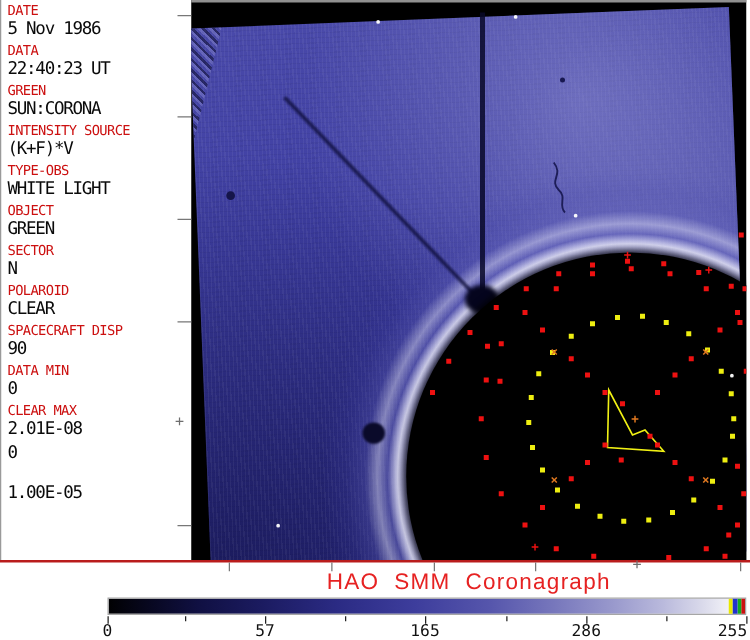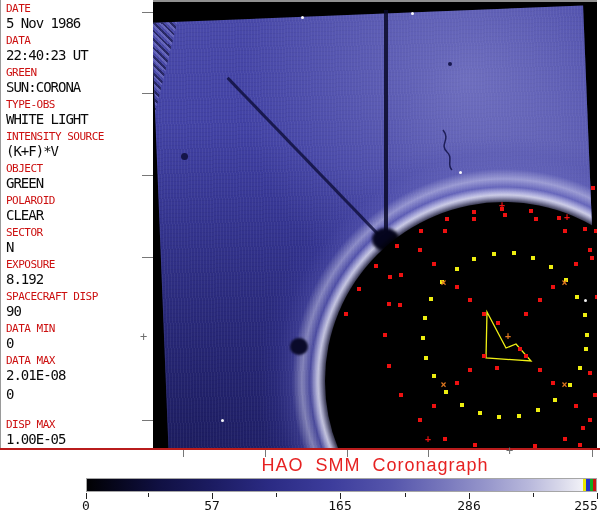--- a/index.html
+++ b/index.html
@@ -74,60 +74,55 @@
         </div>
         <div class="field">
           <div class="flabel">DATA</div>
           <div class="fvalue">22:40:23 UT</div>
         </div>
         <div class="field">
           <div class="flabel">GREEN</div>
           <div class="fvalue">SUN:CORONA</div>
         </div>
         <div class="field">
+          <div class="flabel">INTENSITY SOURCE</div>
+          <div class="fvalue">(K+F)*V</div>
+        </div>
+        <div class="field">
           <div class="flabel">TYPE-OBS</div>
           <div class="fvalue">WHITE LIGHT</div>
         </div>
         <div class="field">
-          <div class="flabel">INTENSITY SOURCE</div>
-          <div class="fvalue">(K+F)*V</div>
-        </div>
-        <div class="field">
           <div class="flabel">OBJECT</div>
           <div class="fvalue">GREEN</div>
         </div>
         <div class="field">
+          <div class="flabel">SECTOR</div>
+          <div class="fvalue">N</div>
+        </div>
+        <div class="field">
           <div class="flabel">POLAROID</div>
           <div class="fvalue">CLEAR</div>
         </div>
         <div class="field">
-          <div class="flabel">SECTOR</div>
-          <div class="fvalue">N</div>
-        </div>
-        <div class="field">
-          <div class="flabel">EXPOSURE</div>
-          <div class="fvalue">8.192</div>
-        </div>
-        <div class="field">
           <div class="flabel">SPACECRAFT DISP</div>
           <div class="fvalue">90</div>
         </div>
         <div class="field">
           <div class="flabel">DATA MIN</div>
           <div class="fvalue">0</div>
         </div>
         <div class="field">
-          <div class="flabel">DATA MAX</div>
+          <div class="flabel">CLEAR MAX</div>
           <div class="fvalue">2.01E-08</div>
         </div>
         <div class="field">
           <div class="fvalue">0</div>
         </div>
         <div class="field">
-          <div class="flabel">DISP MAX</div>
           <div class="fvalue">1.00E-05</div>
         </div>
       </div>
 
     <div id="plot">
       <div id="ccd">
         <div id="corner-noise"></div>
         <div id="streak"></div>
       </div>
       <div id="pylon"></div>

